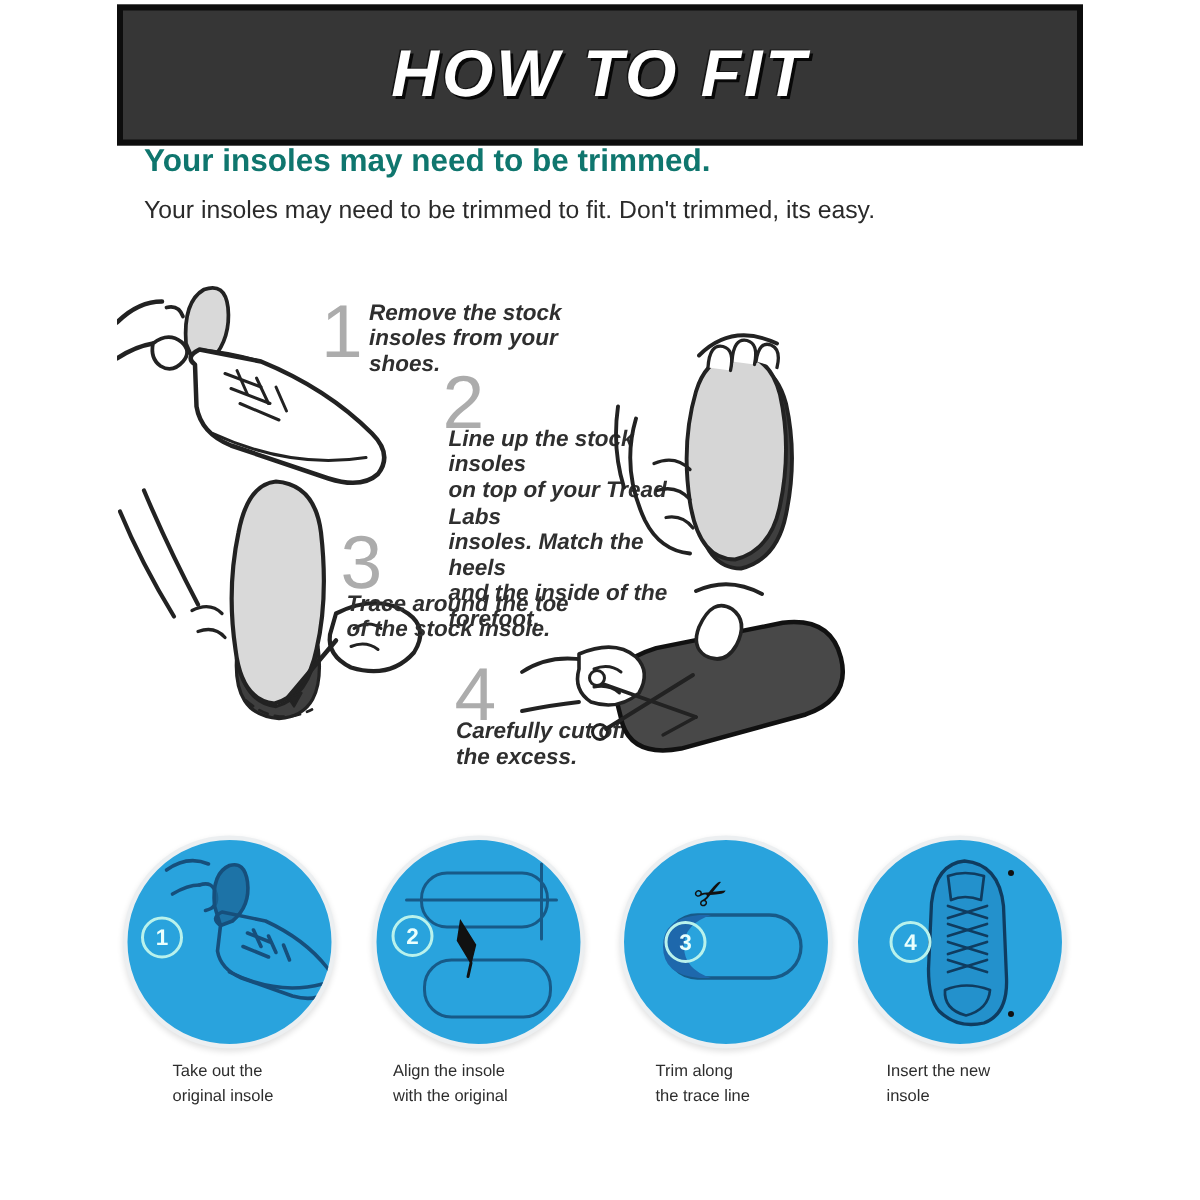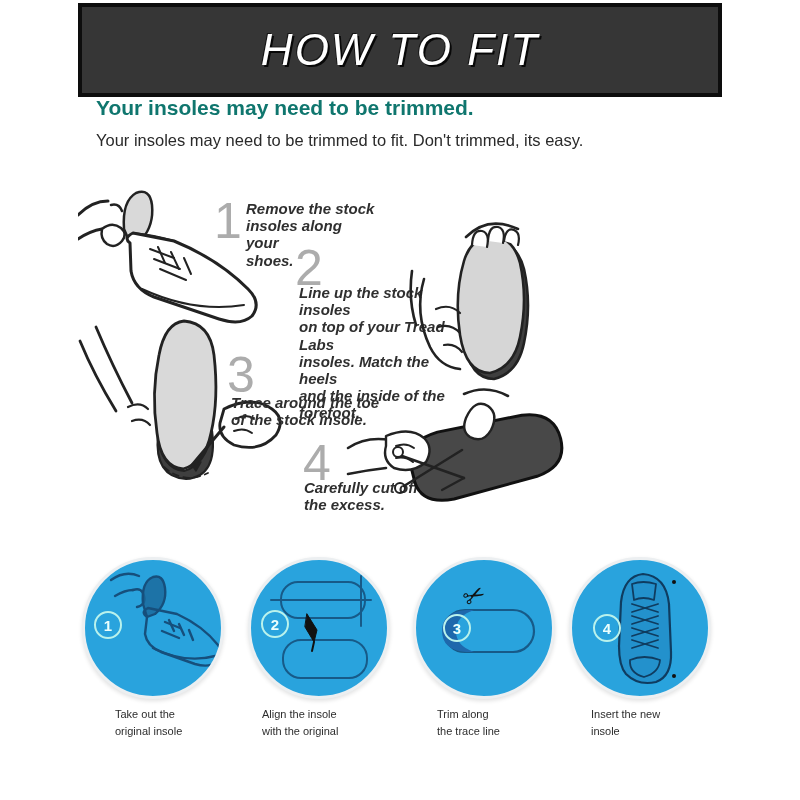--- a/index.html
+++ b/index.html
@@ -4,21 +4,21 @@
 <style>
   html,body{margin:0;padding:0;background:#fff;}
   #page{position:relative;width:800px;height:800px;background:#ffffff;overflow:hidden;
         font-family:"Liberation Sans",sans-serif;}
   .abs{position:absolute;}
   .preline{white-space:pre-line;}
 
   
   #banner{left:78px;top:3px;width:644px;height:94px;background:#363636;border:4px solid #0d0d0d;
           box-sizing:border-box;display:flex;align-items:center;justify-content:center;}
-  #banner-title{color:#ffffff;font-size:44px;font-weight:normal;font-style:italic;letter-spacing:2px;
+  #banner-title{color:#ffffff;font-size:44px;font-weight:bold;font-style:italic;letter-spacing:2px;
           text-shadow:2px 2px 0 rgba(0,0,0,0.85), -1px -1px 0 rgba(0,0,0,0.6);}
 
   
   #intro-heading{left:96px;top:96px;font-size:21px;font-weight:800;color:#0f766e;}
   #intro-sub{left:96px;top:131px;font-size:16.5px;color:#2a2a2a;}
 
   
   .step-num{font-size:50px;line-height:1;color:#acacac;font-weight:400;}
   .step-text{font-size:15px;line-height:17.2px;font-weight:bold;font-style:italic;color:#2f2f2f;}
 
@@ -59,21 +59,21 @@
         <path d="M80,62 l7,16"></path>
           <path d="M93,67 l8,17"></path>
           <path d="M106,73 l7,16"></path>
       </g>
       <path d="M64,104 Q116,128 166,120" stroke-width="2"></path>
     </g>
   </svg>
 
   <div class="abs step-num" style="left:214px;top:196px;">1</div>
   <div class="abs step-text preline" style="left:246px;top:200px;width:130px;">Remove the stock
-insoles along your
+insoles from your
 shoes.</div>
 
   <div class="abs step-num" style="left:295px;top:243px;">2</div>
   <div class="abs step-text preline" style="left:299px;top:284px;width:170px;">Line up the stock insoles
 on top of your Tread Labs
 insoles. Match the heels
 and the inside of the
 forefoot.</div>
 
   <svg class="abs" style="left:408px;top:215px;" width="170" height="170" viewBox="0 0 170 170">

